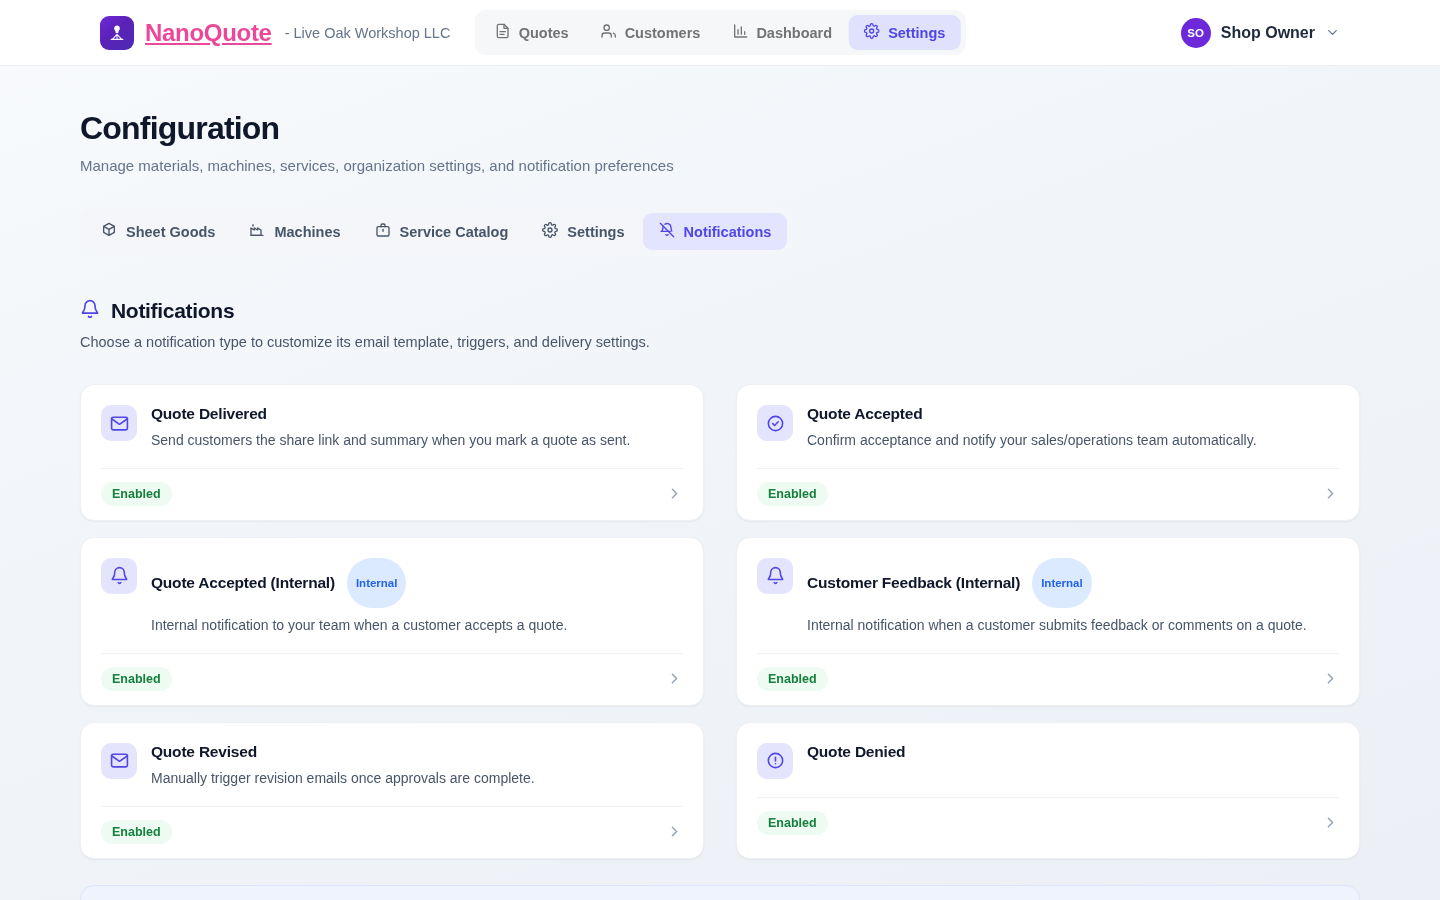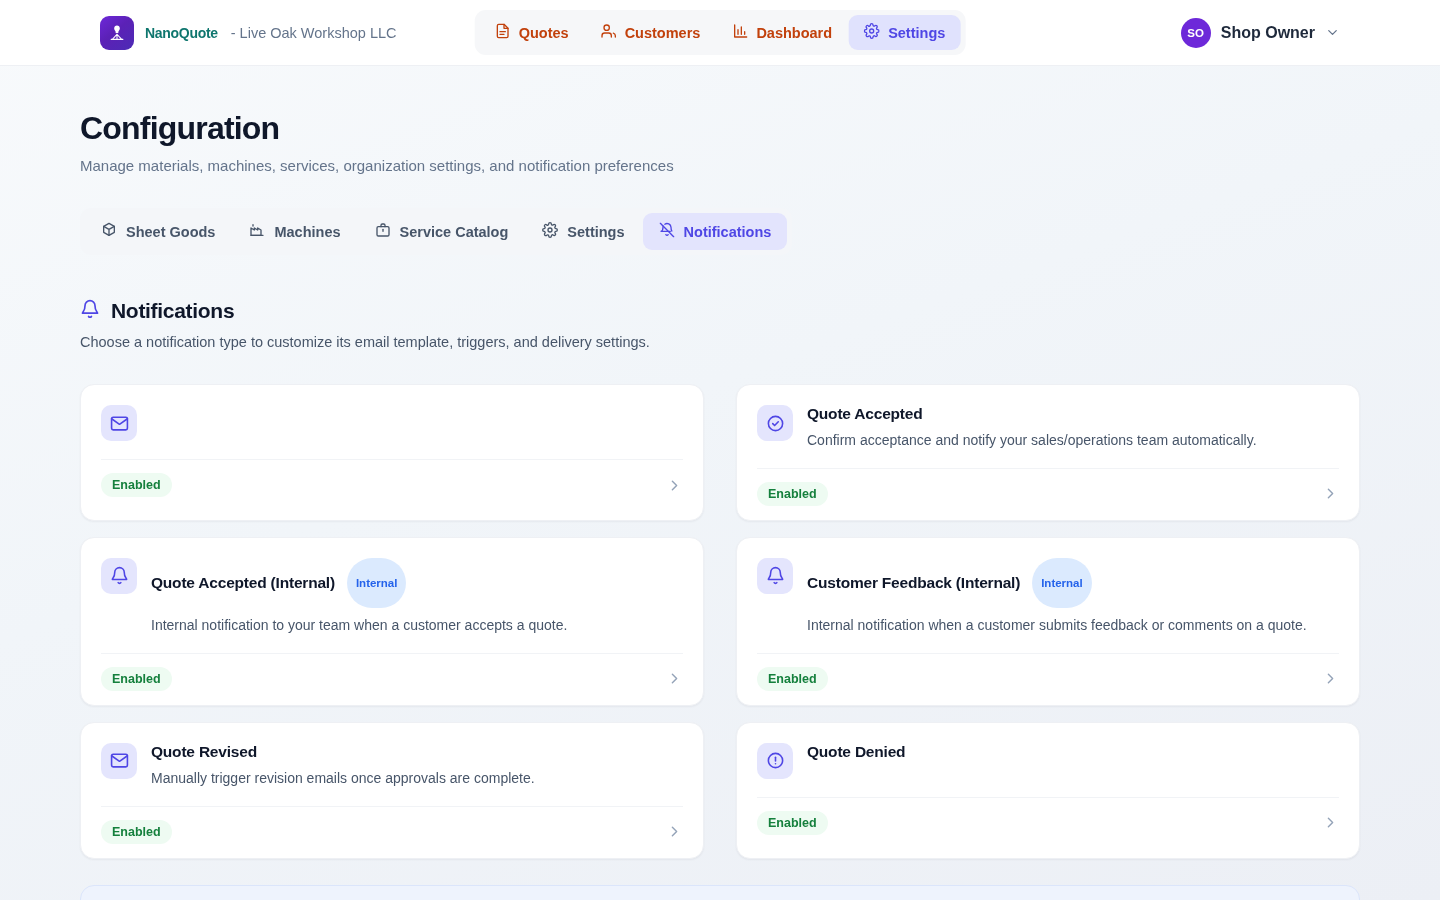--- a/index.html
+++ b/index.html
@@ -21,32 +21,32 @@
     padding: 0 100px 0 100px;
     position: relative;
   }
   .brand { display: flex; align-items: center; gap: 11px; }
   .logo {
     width: 34px; height: 34px; border-radius: 9px;
     background: linear-gradient(140deg, #6d28d9 0%, #5b21b6 45%, #4c2bb5 100%);
     display: flex; align-items: center; justify-content: center;
     flex: none;
   }
-  .brand-name { font-size: 14px; font-weight: bold; letter-spacing: -0.3px; color: #0f766e; }
+  .brand-name { font-size: 24px; font-weight: bold; letter-spacing: -0.3px; color: #ec4899; text-decoration: underline; }
   .brand-org { font-size: 14.5px; color: #64748b; margin-left: 2px; }
 
   .navwrap {
     position: absolute; left: 50%; transform: translateX(-50%);
     display: flex; align-items: center; gap: 2px;
     background: #f6f7f9; border-radius: 11px; padding: 5px;
   }
   .navitem {
     display: flex; align-items: center; gap: 8px;
     padding: 8px 15px; border-radius: 9px;
-    font-size: 14.5px; font-weight: bold; color: #c2410c;
+    font-size: 14.5px; font-weight: bold; color: #737373;
     cursor: pointer; white-space: nowrap;
   }
   .navitem.active { background: #e0e2fd; color: #4f46e5; }
 
   .userbox {
     margin-left: auto; display: flex; align-items: center; gap: 10px; cursor: pointer;
   }
   .avatar {
     width: 30px; height: 30px; border-radius: 50%;
     background: #6d28d9; color: #fff;
@@ -256,20 +256,26 @@
   <div class="grid">
 
     <div class="card">
       <div class="card-top">
         <div class="icon-tile">
           <svg width="19" height="19" viewBox="0 0 24 24" fill="none" stroke="#4f46e5" stroke-width="2" stroke-linecap="round" stroke-linejoin="round">
             <rect x="2" y="4" width="20" height="16" rx="2"></rect>
               <path d="M22 6l-10 7L2 6"></path>
           </svg>
         </div>
+        <div>
+          <div class="card-title-row">
+            <span class="card-title">Quote Delivered</span>
+          </div>
+          <div class="card-desc">Send customers the share link and summary when you mark a quote as sent.</div>
+        </div>
       </div>
       <div class="card-foot">
         <span class="badge-enabled">Enabled</span>
         <span class="chev">
           <svg width="17" height="17" viewBox="0 0 24 24" fill="none" stroke="currentColor" stroke-width="2" stroke-linecap="round" stroke-linejoin="round">
               <path d="M9 18l6-6-6-6"></path>
             </svg>
         </span>
       </div>
     </div>

